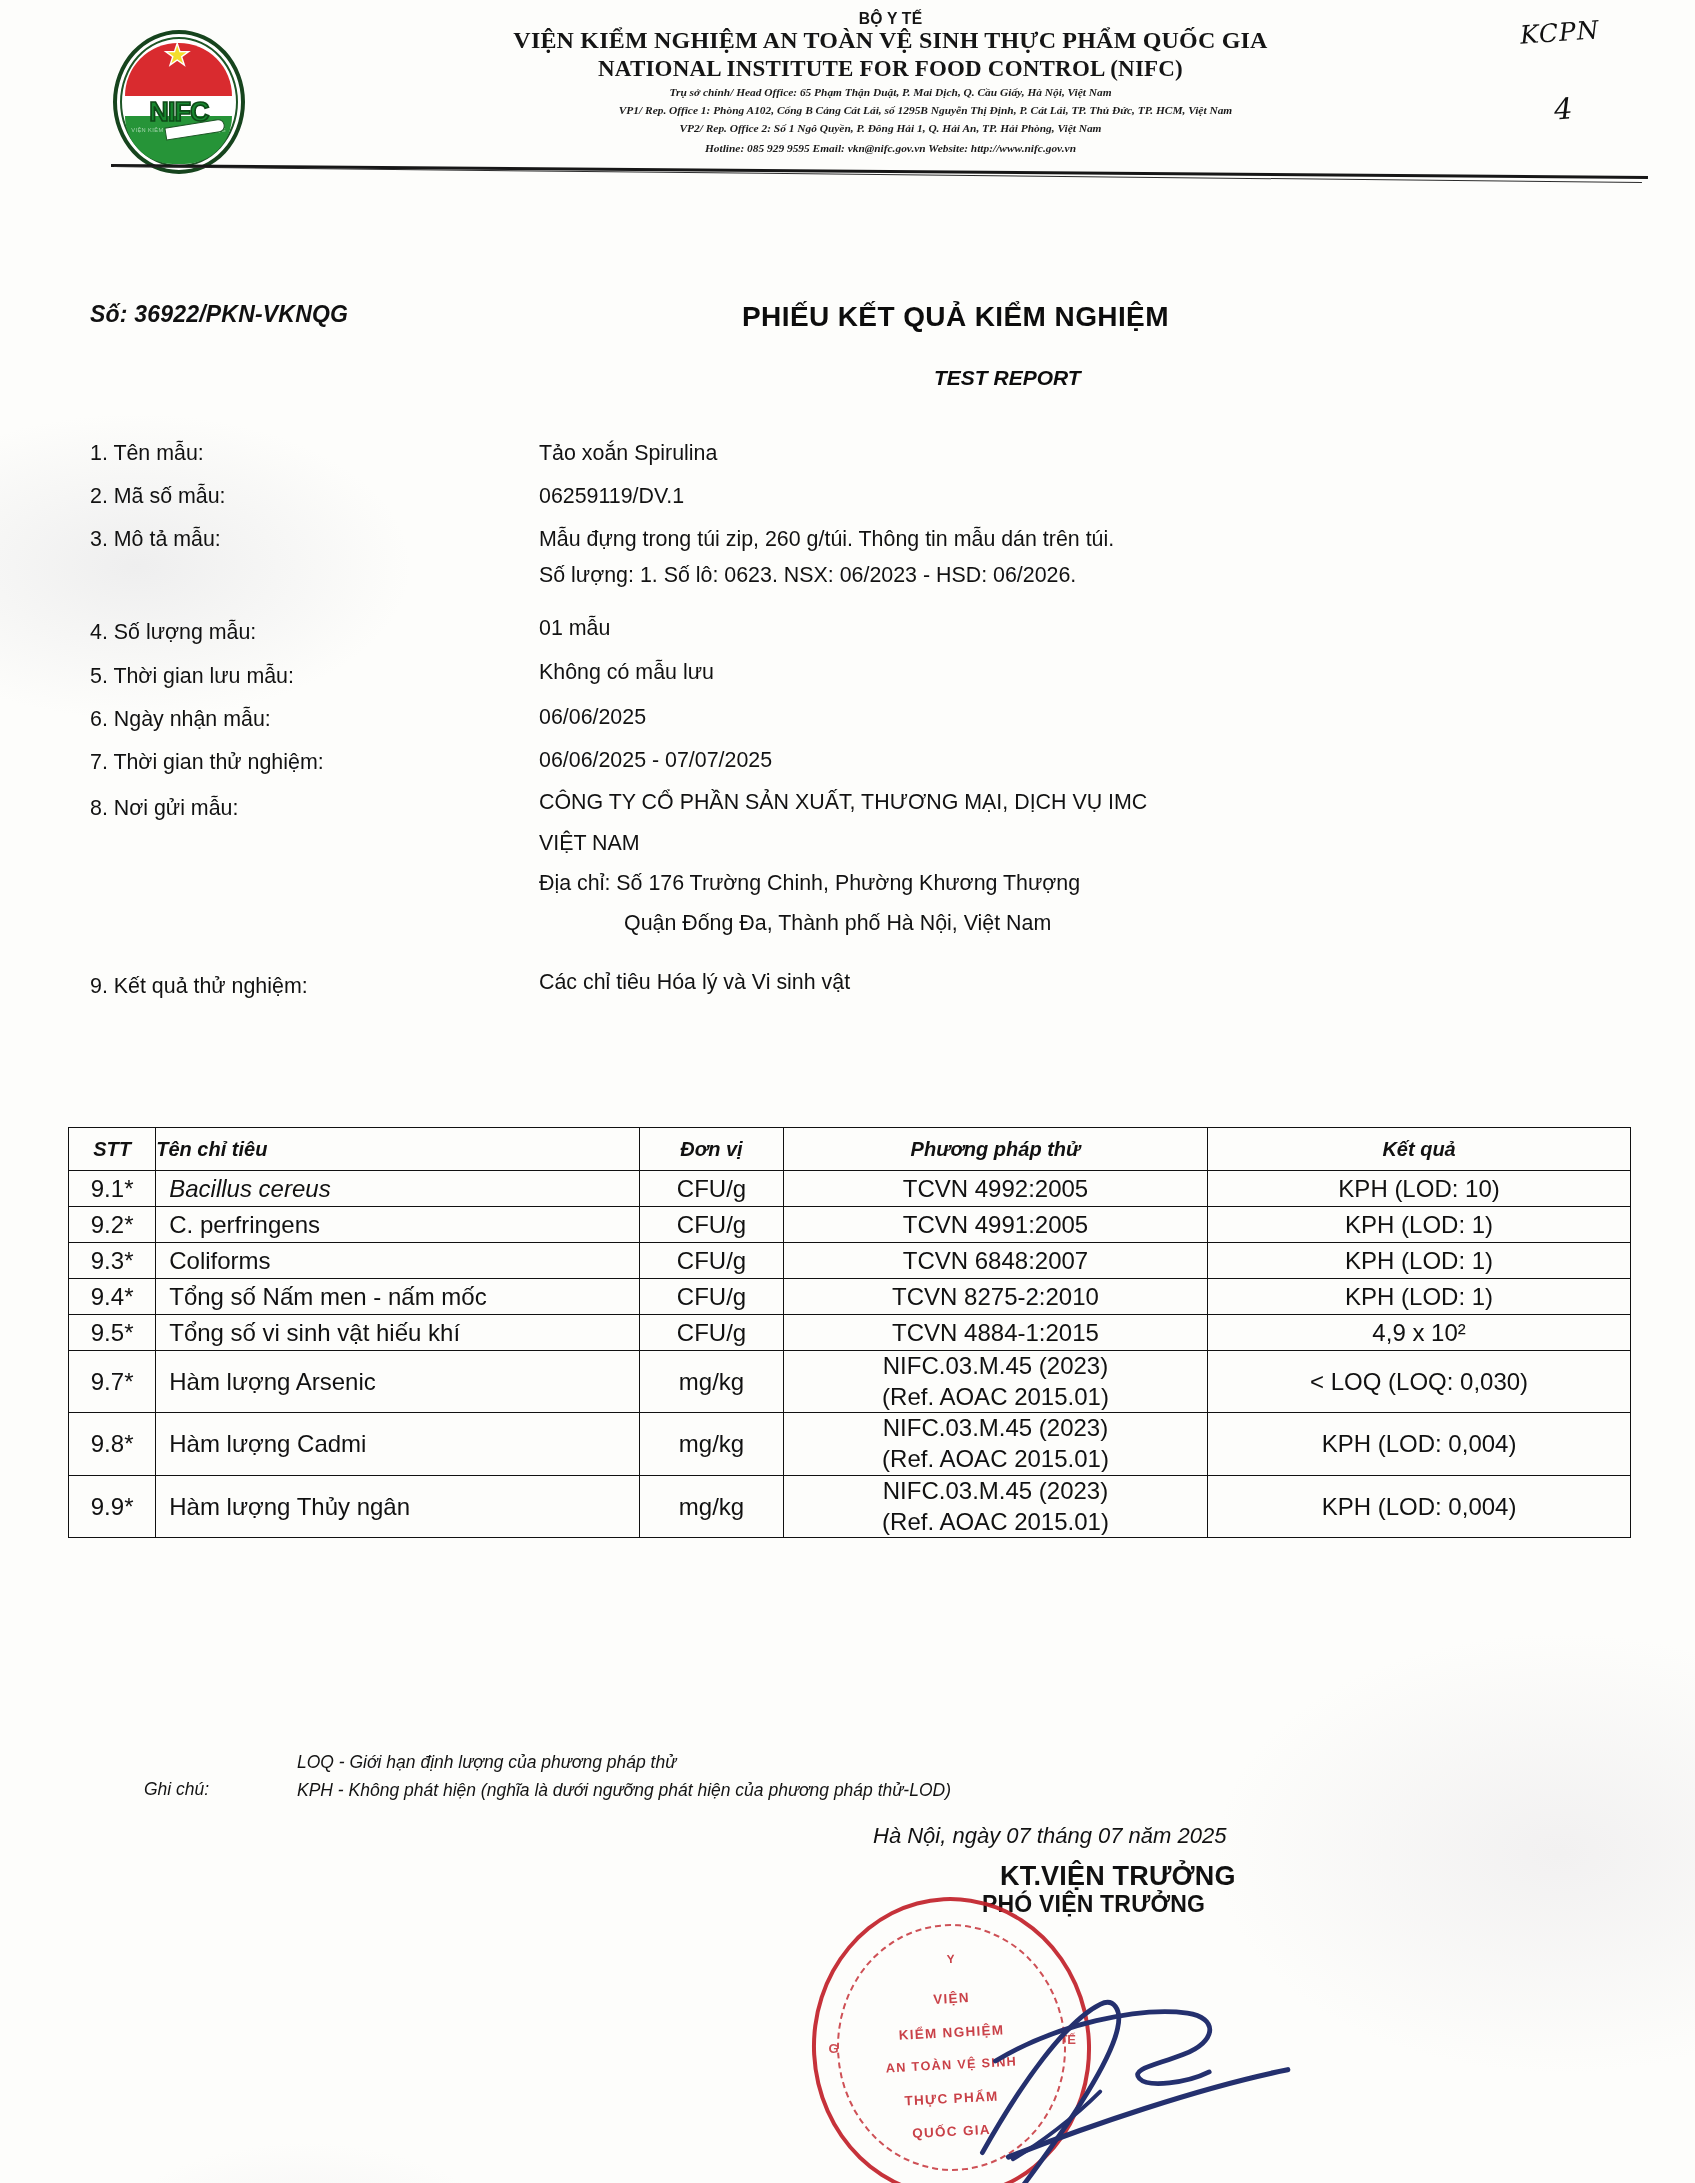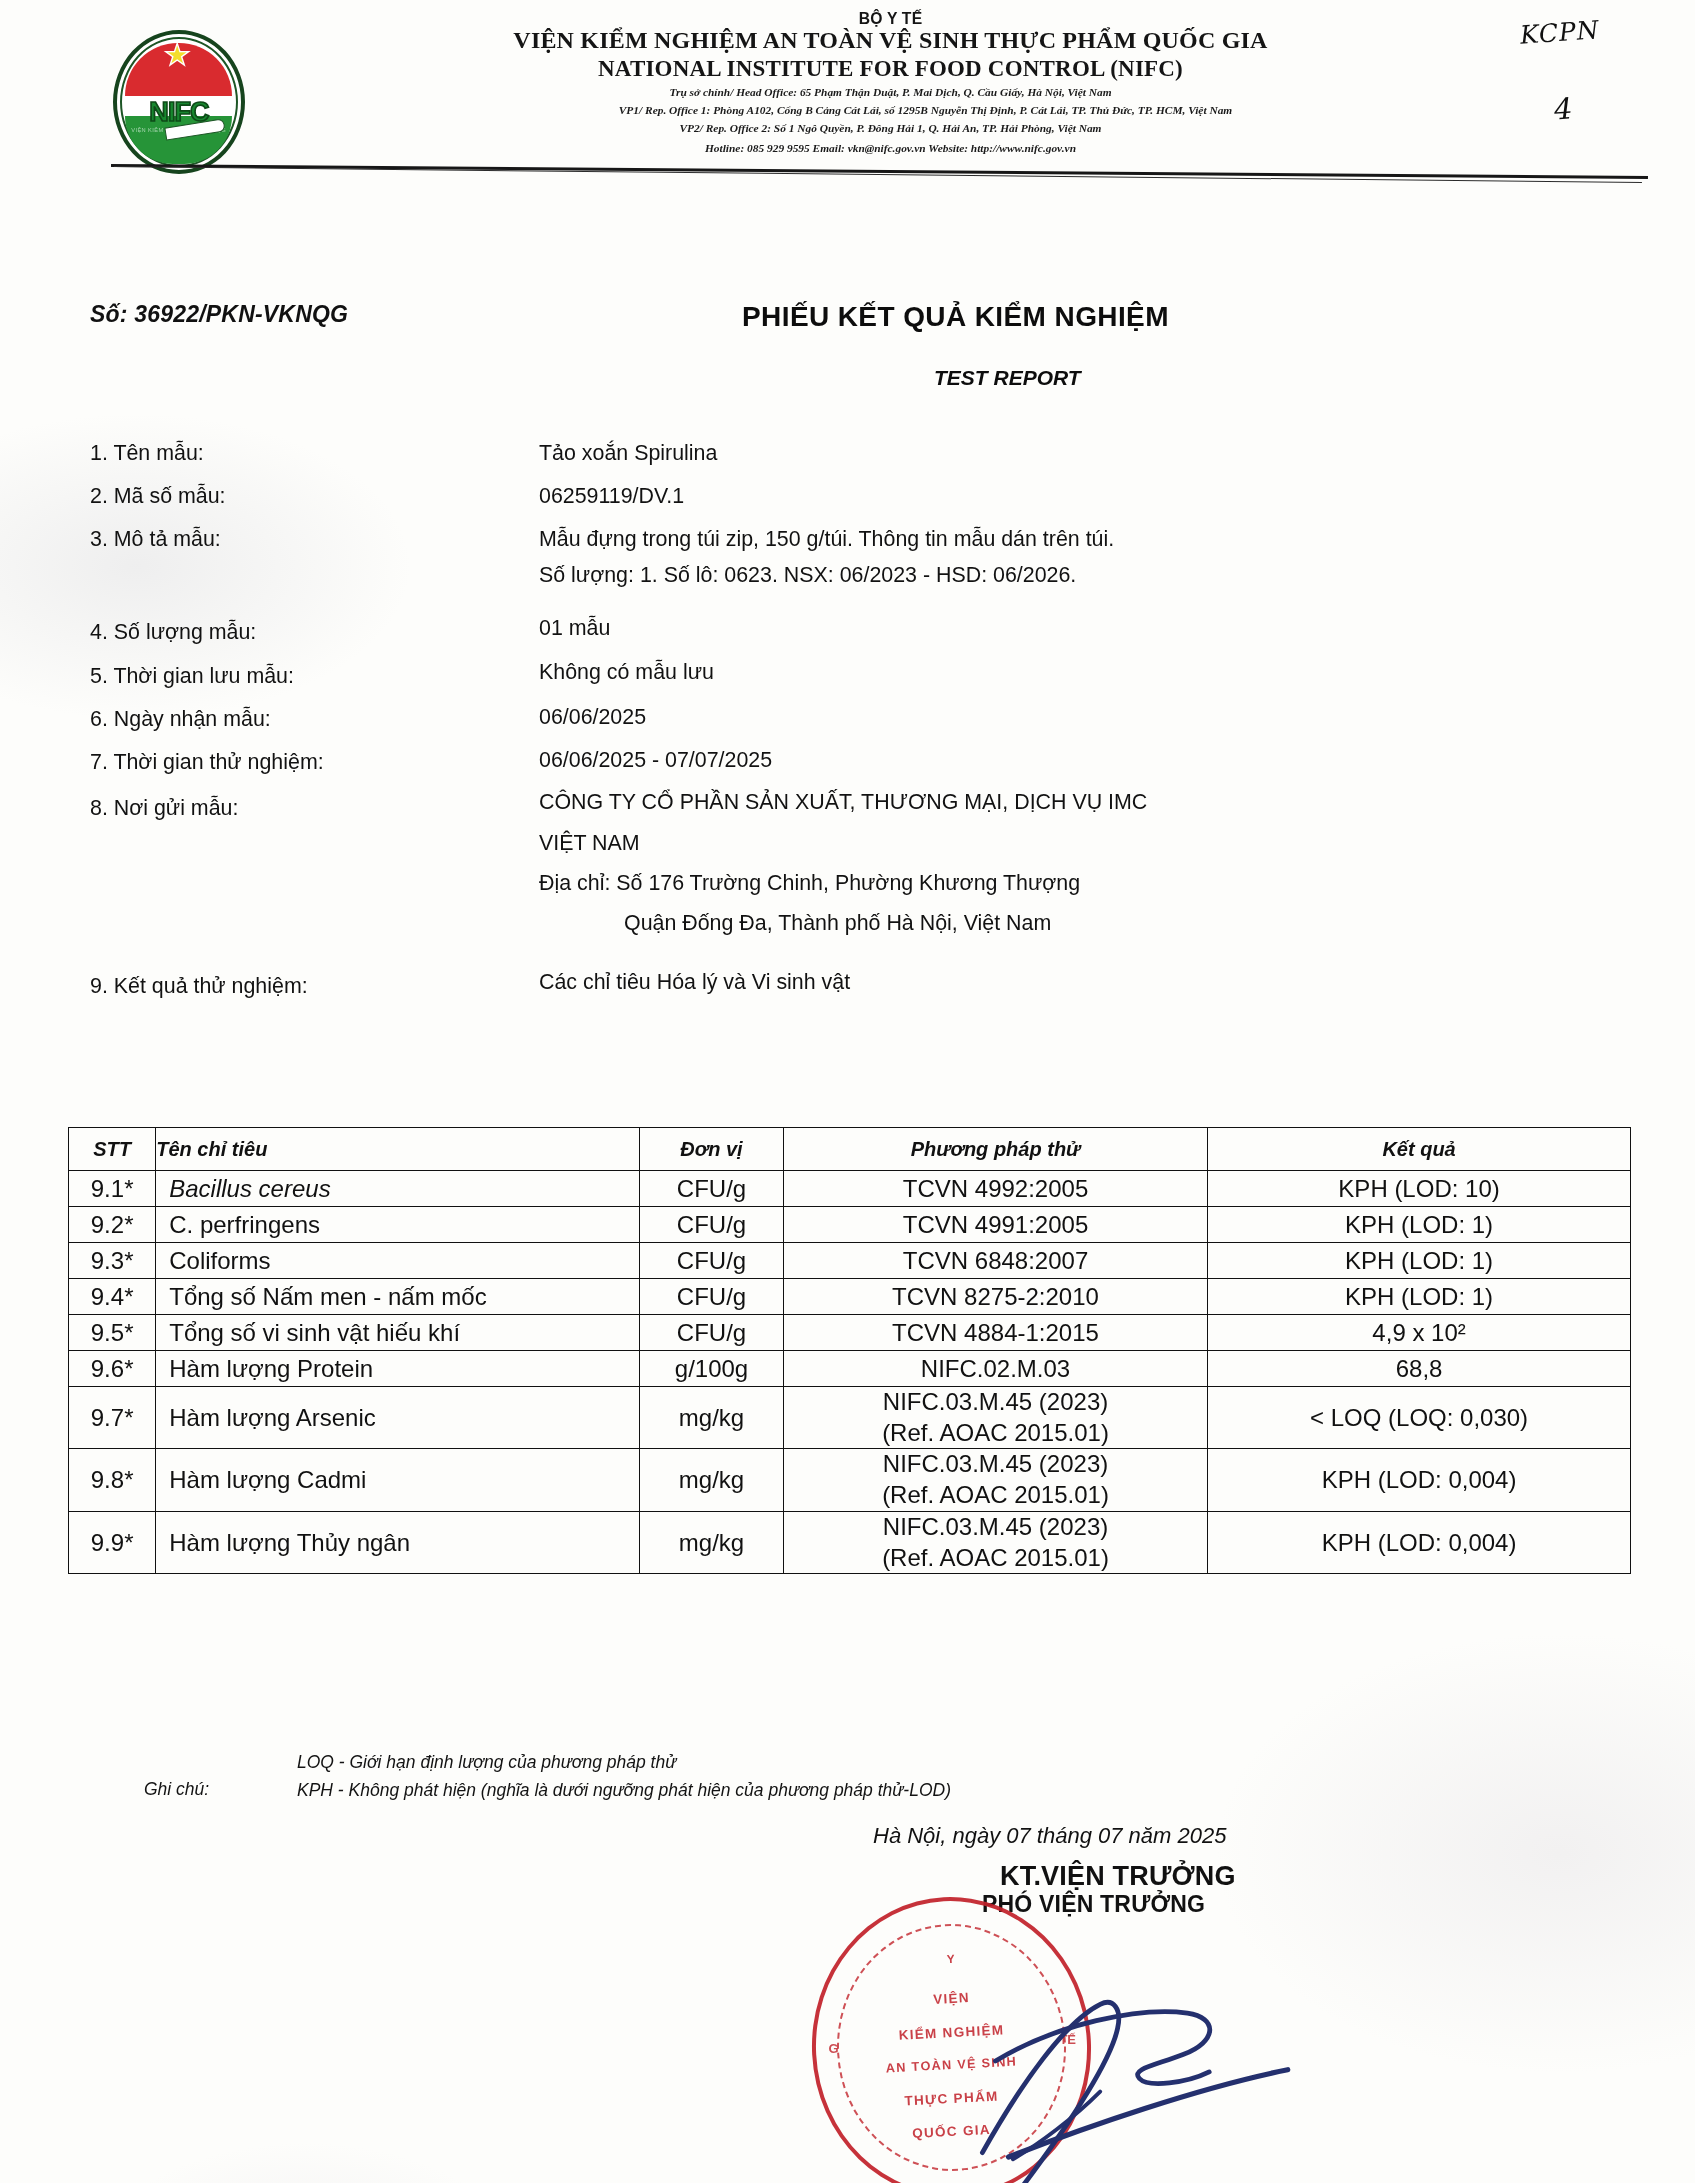--- a/index.html
+++ b/index.html
@@ -259,21 +259,21 @@
   <div id="title-main">PHIẾU KẾT QUẢ KIỂM NGHIỆM</div>
   <div id="title-sub">TEST REPORT</div>
 
   <div class="fld-label" style="top:441px">1. Tên mẫu:</div>
   <div class="fld-value" style="top:441px">Tảo xoắn Spirulina</div>
 
   <div class="fld-label" style="top:484px">2. Mã số mẫu:</div>
   <div class="fld-value" style="top:484px">06259119/DV.1</div>
 
   <div class="fld-label" style="top:527px">3. Mô tả mẫu:</div>
-  <div class="fld-value" style="top:527px">Mẫu đựng trong túi zip, 150 g/túi. Thông tin mẫu dán trên túi.</div>
+  <div class="fld-value" style="top:527px">Mẫu đựng trong túi zip, 260 g/túi. Thông tin mẫu dán trên túi.</div>
   <div class="fld-value" style="top:563px">Số lượng: 1. Số lô: 0623. NSX: 06/2023 - HSD: 06/2026.</div>
 
   <div class="fld-label" style="top:620px">4. Số lượng mẫu:</div>
   <div class="fld-value" style="top:616px">01 mẫu</div>
 
   <div class="fld-label" style="top:664px">5. Thời gian lưu mẫu:</div>
   <div class="fld-value" style="top:660px">Không có mẫu lưu</div>
 
   <div class="fld-label" style="top:707px">6. Ngày nhận mẫu:</div>
   <div class="fld-value" style="top:705px">06/06/2025</div>
@@ -328,27 +328,20 @@
         <td class="c-unit">CFU/g</td>
         <td class="c-meth">TCVN 8275-2:2010</td>
         <td class="c-res">KPH (LOD: 1)</td>
       </tr>
       <tr>
         <td class="c-stt">9.5*</td>
         <td class="c-name">Tổng số vi sinh vật hiếu khí</td>
         <td class="c-unit">CFU/g</td>
         <td class="c-meth">TCVN 4884-1:2015</td>
         <td class="c-res">4,9 x 10²</td>
-      </tr>
-      <tr>
-        <td class="c-stt">9.6*</td>
-        <td class="c-name">Hàm lượng Protein</td>
-        <td class="c-unit">g/100g</td>
-        <td class="c-meth">NIFC.02.M.03</td>
-        <td class="c-res">68,8</td>
       </tr>
       <tr class="tallrow">
         <td class="c-stt">9.7*</td>
         <td class="c-name">Hàm lượng Arsenic</td>
         <td class="c-unit">mg/kg</td>
         <td class="c-meth two-line">
           <div>NIFC.03.M.45 (2023)</div>
           <div>(Ref. AOAC 2015.01)</div>
         </td>
         <td class="c-res">&lt; LOQ (LOQ: 0,030)</td>

